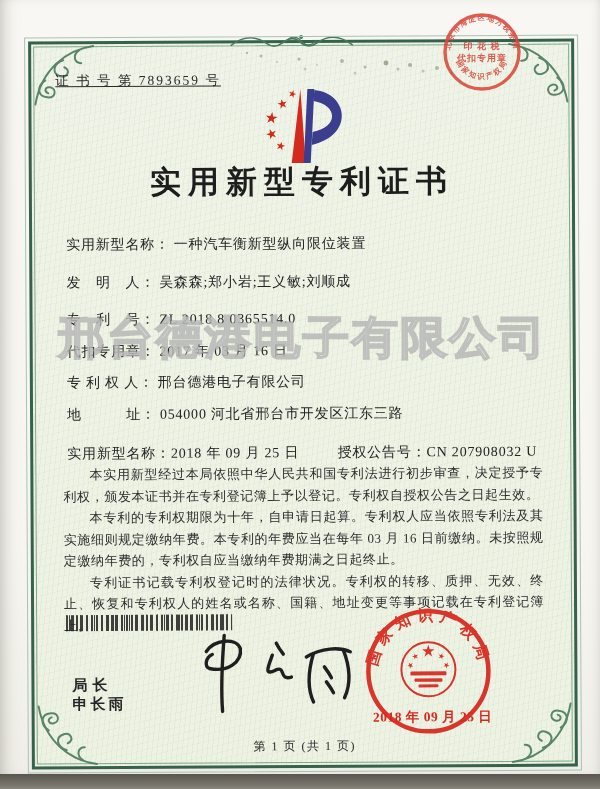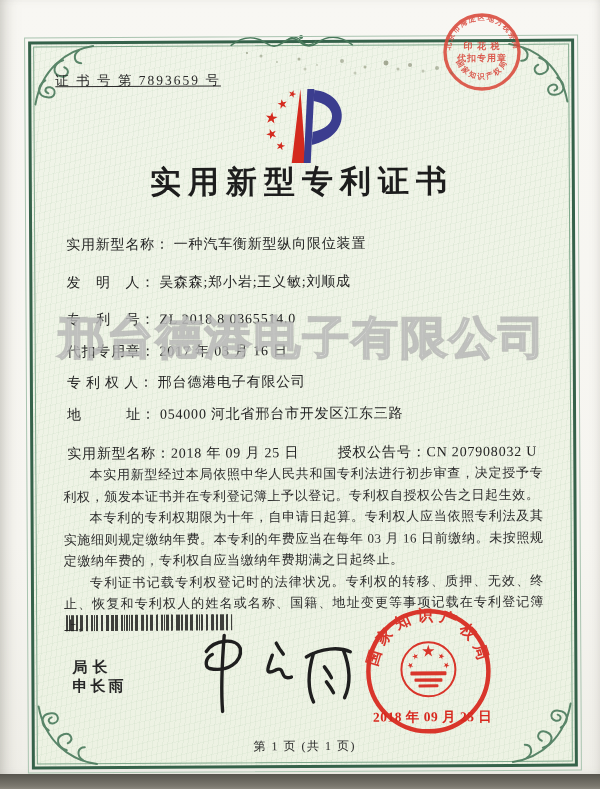--- a/index.html
+++ b/index.html
@@ -74,21 +74,21 @@
 
   .barcode{
     position:absolute;left:32px;top:571px;width:166px;height:16px;
     background:
       repeating-linear-gradient(90deg,#20201e 0 2px,transparent 2px 5px),
       repeating-linear-gradient(90deg,#20201e 0 1px,transparent 1px 7px),
       repeating-linear-gradient(90deg,transparent 0 3px,#20201e 3px 4px,transparent 4px 11px);
     opacity:.85;
   }
 
-  .director-block{position:absolute;left:38px;top:614px;font-family:"Liberation Sans",sans-serif;
+  .director-block{position:absolute;left:38px;top:632px;font-family:"Liberation Sans",sans-serif;
     font-size:15px;font-weight:600;letter-spacing:5px;color:#262626;}
   .director-block .line2{letter-spacing:3px;}
 
   .signature{position:absolute;left:150px;top:578px;width:180px;height:104px;z-index:4;}
 
   .seal{position:absolute;left:328px;top:563px;width:132px;height:132px;z-index:6;opacity:.93;}
   .seal-date{
     position:absolute;left:330px;top:666px;width:136px;text-align:center;z-index:7;
     color:#d8281e;font-size:13.5px;font-weight:700;letter-spacing:.5px;
   }

